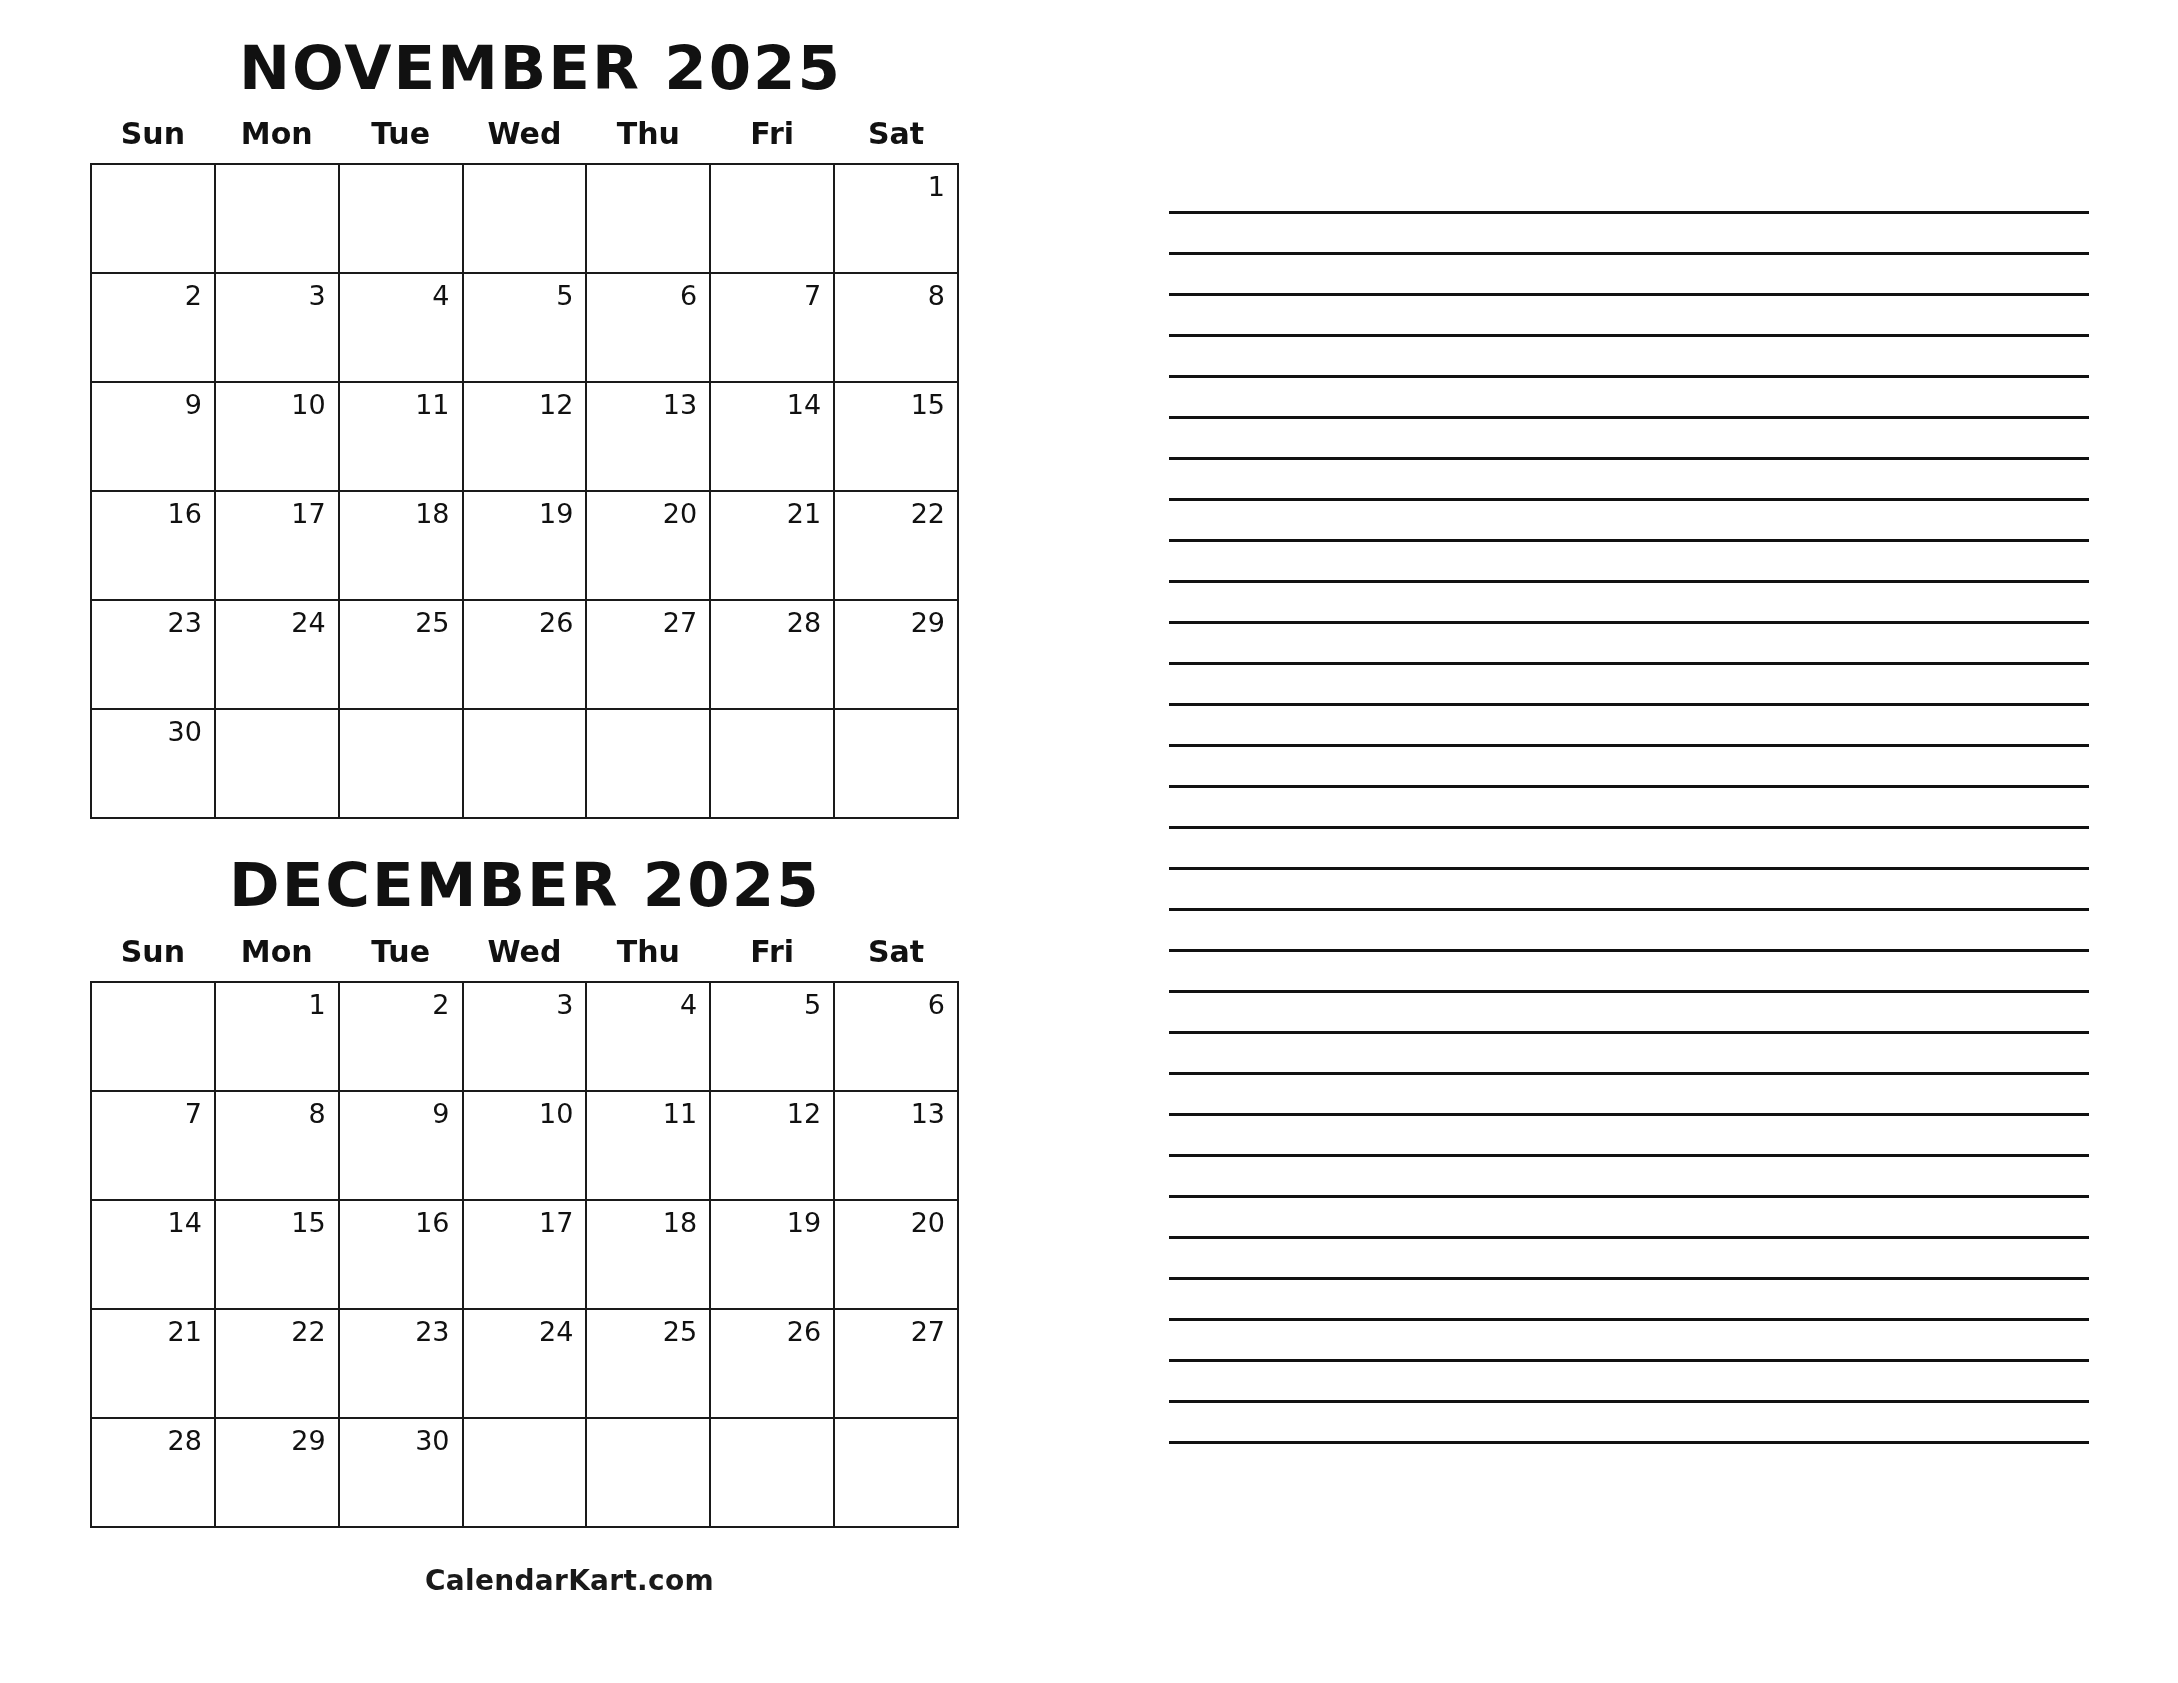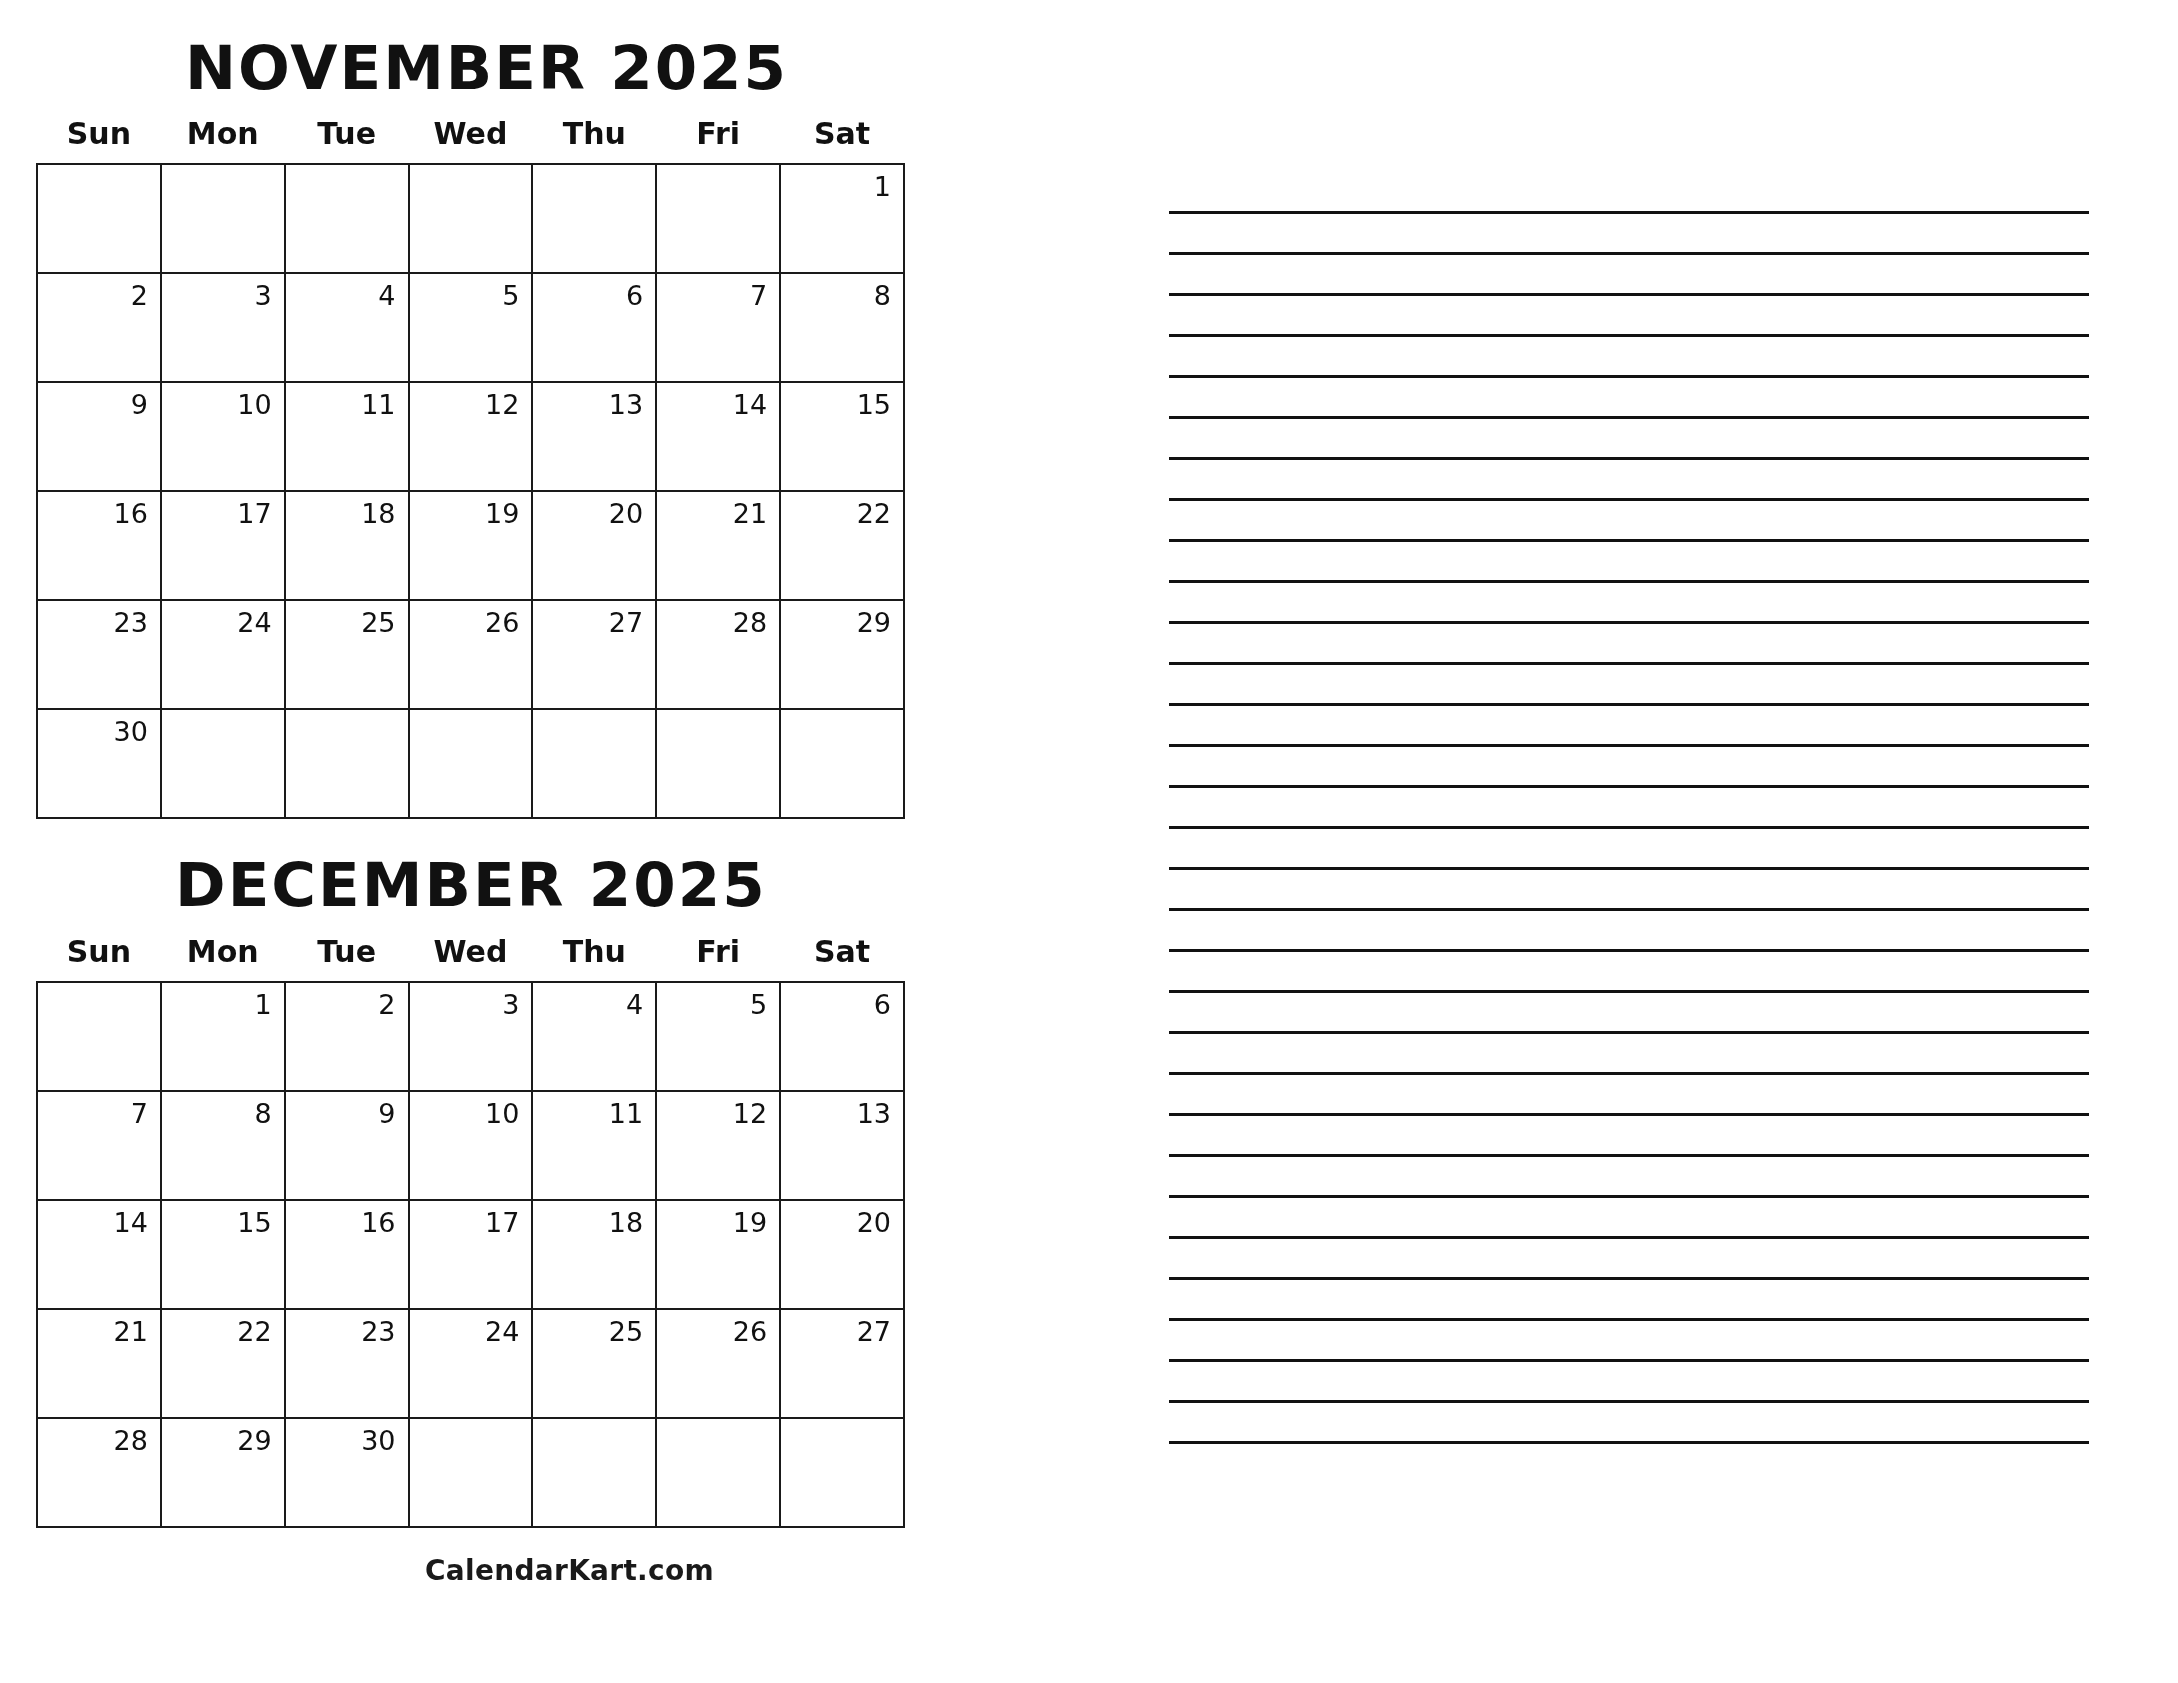--- a/index.html
+++ b/index.html
@@ -32,21 +32,21 @@
   }
   .right-col {
     width: 1040px;
     padding: 173px 89px 0 30px;
     box-sizing: border-box;
   }
 
   
   .cal-block {
     width: 1049px;
-    margin-left: 36px;
+    margin-left: 90px;
   }
   .cal-title {
     font-size: 61px;
     font-weight: bold;
     letter-spacing: 2px;
     margin: 0 0 6px 149px;
     line-height: 1.25;
     color: #111111;
   }
   .cal-title.december {
@@ -71,21 +71,21 @@
     vertical-align: top;
     text-align: right;
     padding: 6px 12px 0 0;
     font-size: 27px;
     font-weight: 500;
     color: #111111;
   }
 
   
   .footer {
-    margin-top: 26px;
+    margin-top: 36px;
     text-align: center;
     width: 1139px;
     font-size: 28px;
     font-weight: bold;
     color: #1a1a1a;
     letter-spacing: 0.3px;
   }
 
   
   .notes {

